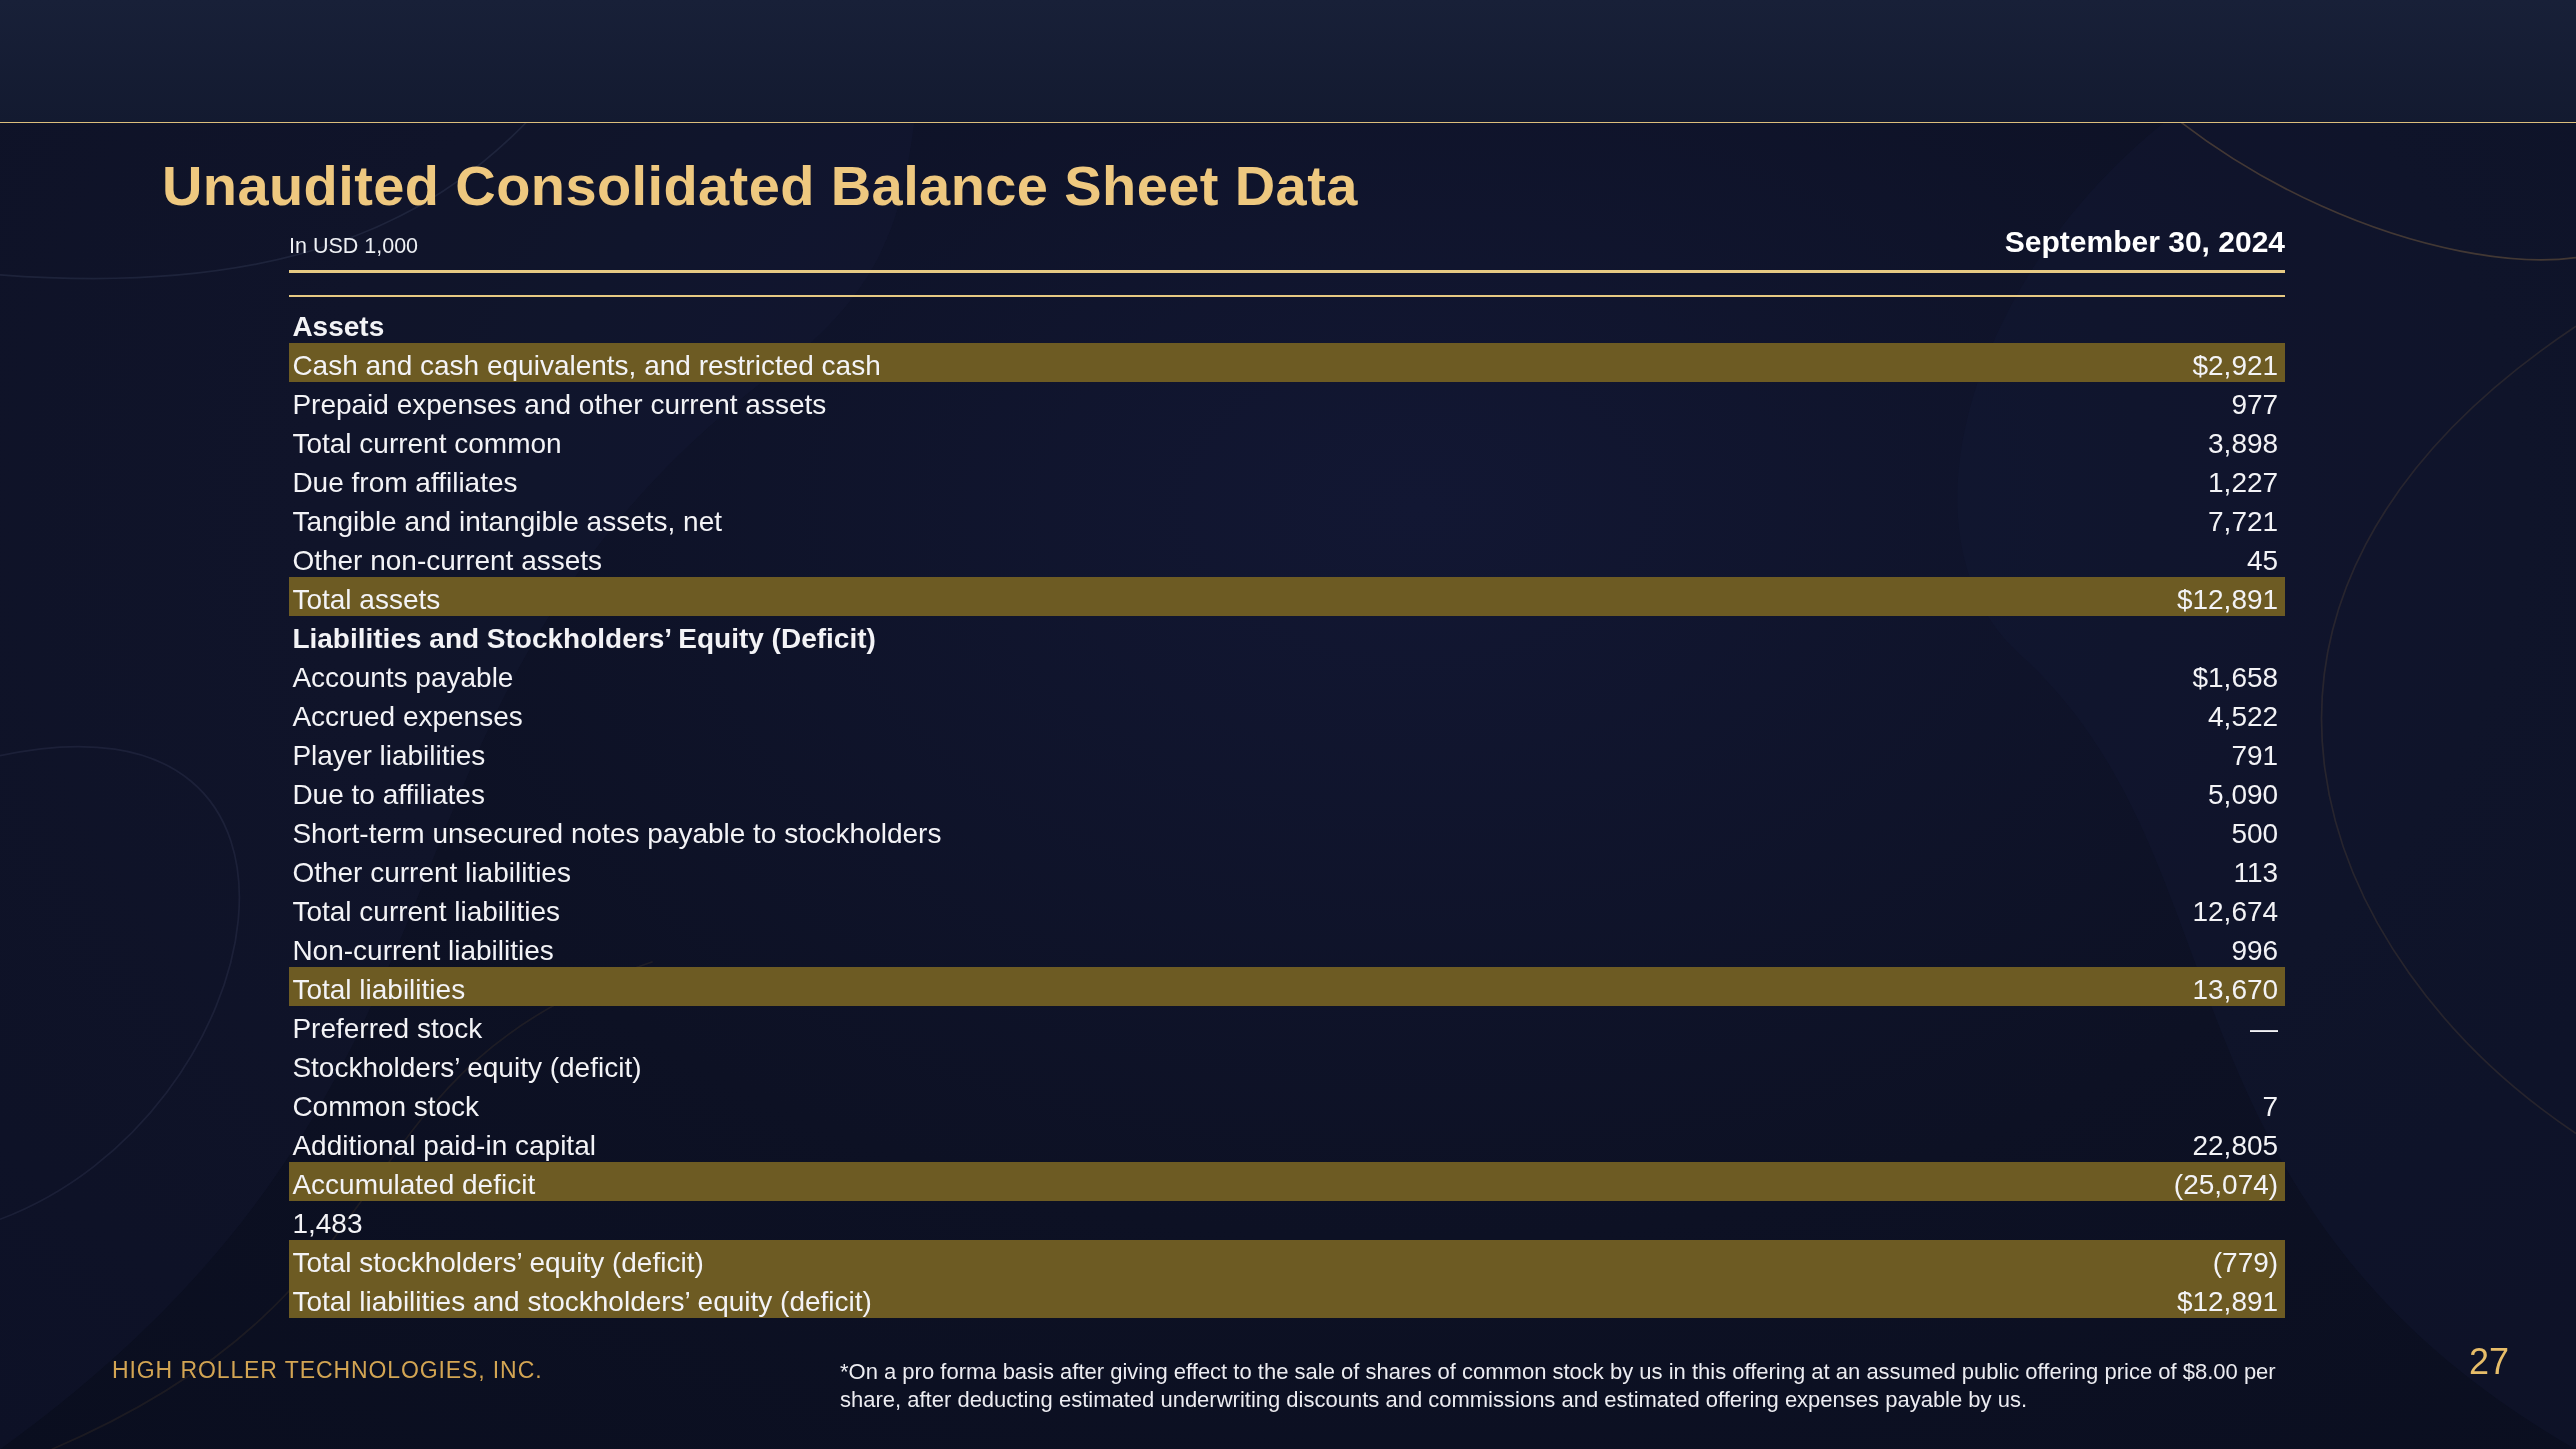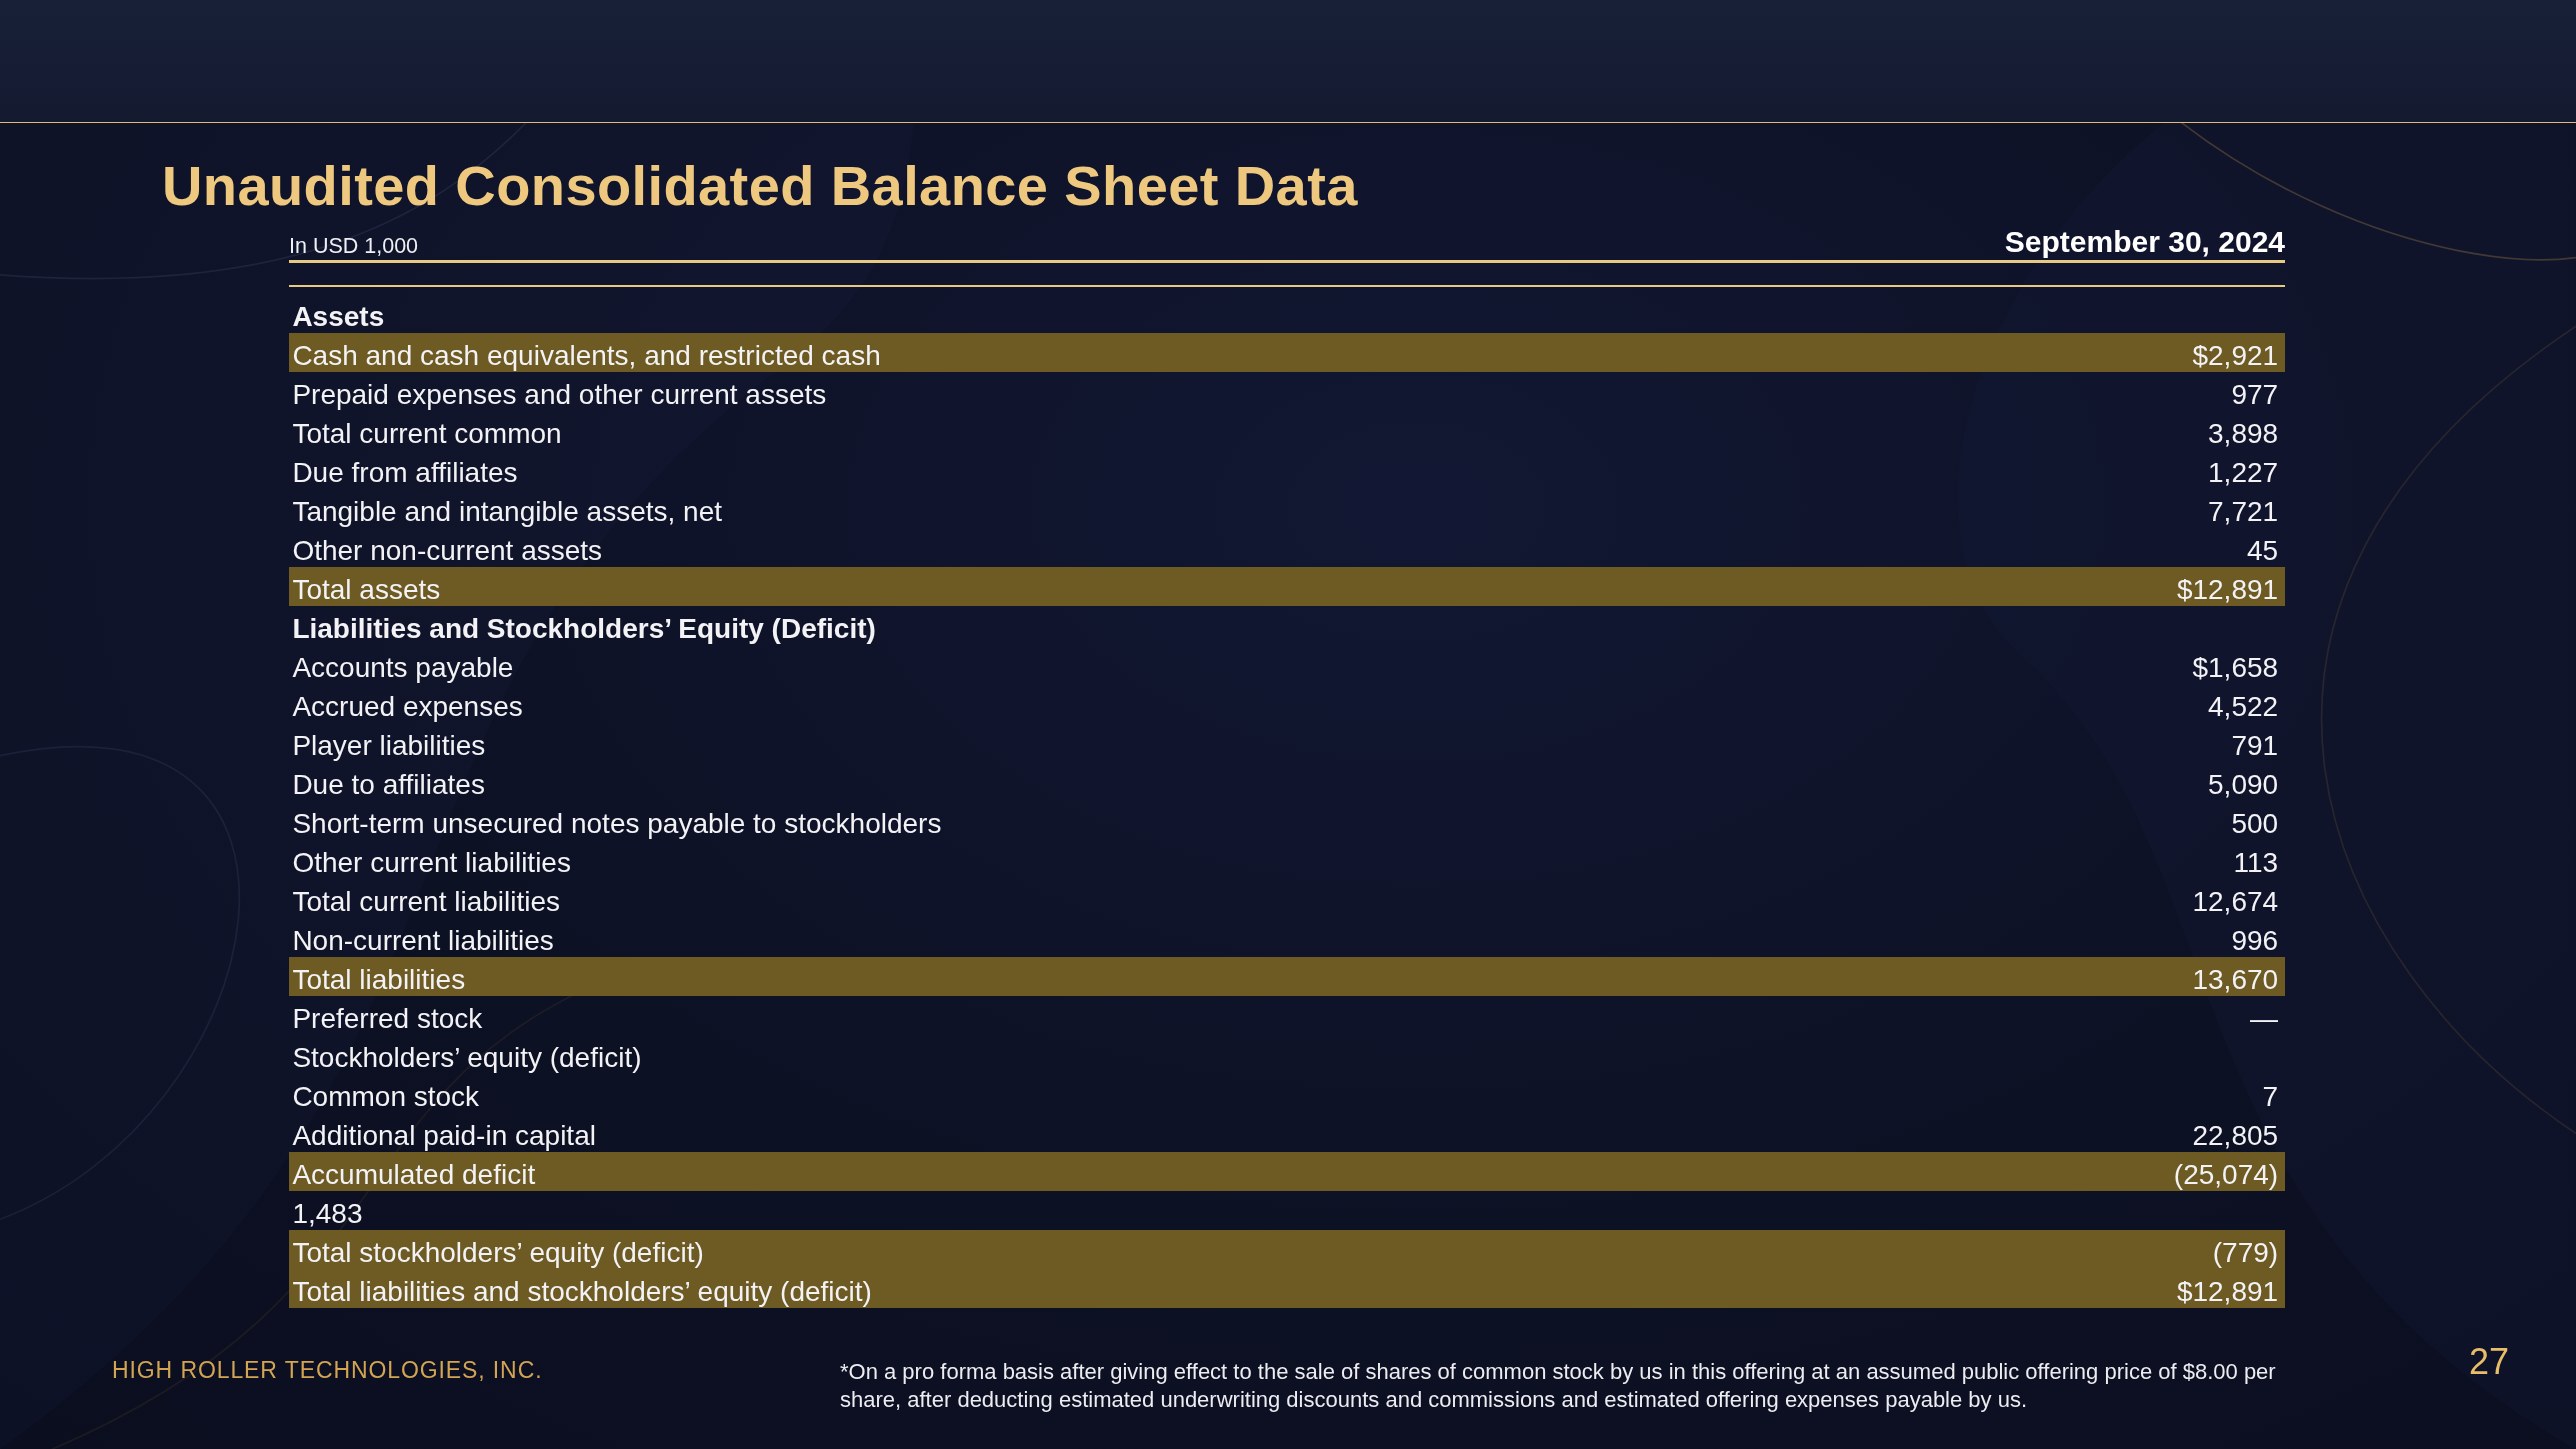--- a/index.html
+++ b/index.html
@@ -18,21 +18,21 @@
     background:linear-gradient(180deg,#182038 0%,#131a30 100%);
     border-bottom:1.7px solid #dcbe7c;
   }
 
   .title{
     position:absolute;left:118px;top:153px;
     font-size:56px;font-weight:700;color:#eec87f;letter-spacing:0.4px;margin-left:44px;
   }
 
   .table{position:absolute;left:289px;top:225px;width:1996px;}
-  .table-header{display:flex;justify-content:space-between;align-items:flex-end;padding-bottom:1px;}
+  .table-header{display:flex;justify-content:space-between;align-items:flex-end;padding-bottom:11px;}
   .units{font-size:21.5px;color:#eef0f4;}
   .date{font-size:30px;font-weight:700;color:#ffffff;}
   .rule{height:2.6px;background:#e6c983;}
   .rule-gap{height:22px;}
   .rows-spacer{height:6.9px;}
 
   .row{
     display:flex;justify-content:space-between;align-items:flex-end;
     height:39px;font-size:28px;color:#f3f3f6;
     padding:0 6.9px 0 3.4px;box-sizing:border-box;

